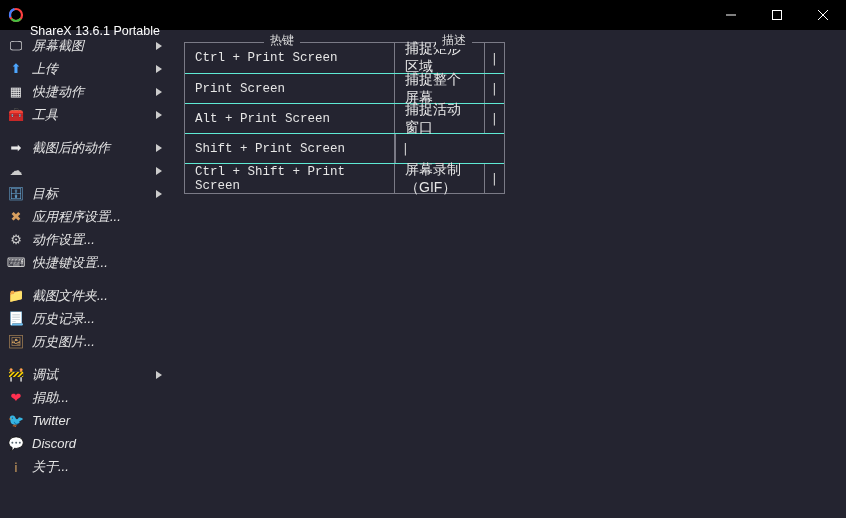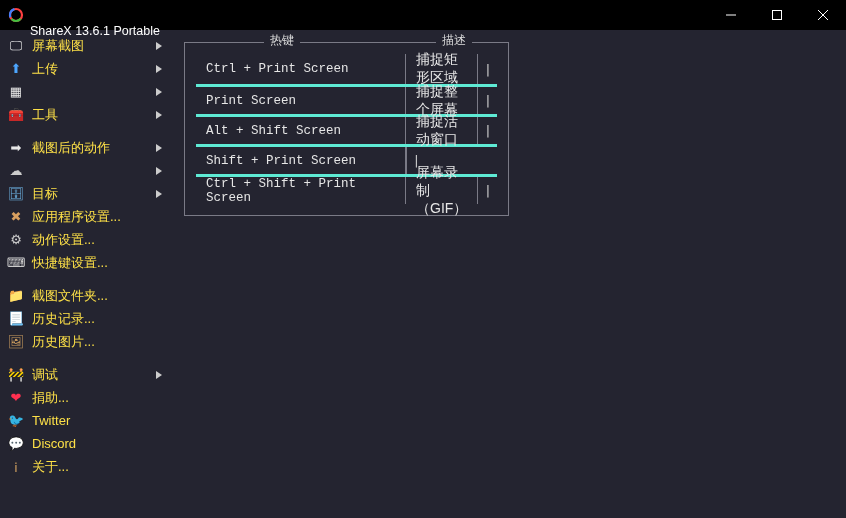--- a/index.html
+++ b/index.html
@@ -43,61 +43,61 @@
     padding: 0 6px 0 8px;
     cursor: default;
   }
   .menu-item.sep { margin-top: 10px; }
   .menu-item .mi-icon {
     width: 16px; height: 16px;
     margin-right: 8px;
     display: inline-flex; align-items: center; justify-content: center;
     font-size: 13px;
   }
-  .menu-item .mi-label { flex: 1; color: #fde047; white-space: nowrap; }
+  .menu-item .mi-label { flex: 1; color: #e5e5e5; white-space: nowrap; font-style: italic; }
   .menu-item .arrow {
     margin-left: auto;
     color: #bbb;
   }
   .menu-item .arrow svg { width: 6px; height: 8px; display:block; }
   .main {
     flex: 1;
     padding-top: 12px;
     padding-left: 16px;
   }
   .hotkey-box {
     position: relative;
     width: 321px;
   }
   fieldset.hk {
     border: 1px solid #7a7a86;
     border-top: 1px solid #7a7a86;
     margin: 0;
-    padding: 11px;
+    padding: 0;
   }
   .hk-headers {
     position: absolute;
     top: -10px;
     width: 100%;
     display: flex;
     pointer-events: none;
   }
   .hk-headers span {
     background: #242430;
     padding: 0 6px;
     font-size: 12px;
     color: #ddd;
   }
   .hk-headers .h1 { position: absolute; left: 80px; }
   .hk-headers .h2 { position: absolute; left: 252px; }
   .hk-row {
     display: flex;
     align-items: stretch;
     height: 30px;
-    border-top: 3px solid #5eead4;
+    border-top: 1px solid #5eead4;
   }
   .hk-row:first-child { border-top: none; }
   .hk-key {
     width: 210px;
     padding: 0 10px;
     display: flex; align-items: center;
     font-family: Consolas, "Courier New", monospace;
     font-size: 12.5px;
     color: #e6e6e6;
     border-right: 1px solid #7a7a86;
@@ -163,20 +163,21 @@
         <span class="mi-icon" style="color: rgb(77, 166, 255);">⬆</span>
         <span class="mi-label">上传</span>
         <span class="arrow">
           <svg viewBox="0 0 6 8">
             <path d="M0 0 L6 4 L0 8 Z" fill="#ccc"></path>
           </svg>
         </span>
       </div>
       <div class="menu-item">
         <span class="mi-icon">▦</span>
+        <span class="mi-label">快捷动作</span>
         <span class="arrow">
           <svg viewBox="0 0 6 8">
             <path d="M0 0 L6 4 L0 8 Z" fill="#ccc"></path>
           </svg>
         </span>
       </div>
       <div class="menu-item">
         <span class="mi-icon" style="color: rgb(192, 64, 48);">🧰</span>
         <span class="mi-label">工具</span>
         <span class="arrow">
@@ -272,21 +273,21 @@
             <div class="hk-key">Ctrl + Print Screen</div>
             <div class="hk-desc">捕捉矩形区域</div>
             <div class="hk-edit">|</div>
           </div>
           <div class="hk-row">
             <div class="hk-key">Print Screen</div>
             <div class="hk-desc">捕捉整个屏幕</div>
             <div class="hk-edit">|</div>
           </div>
           <div class="hk-row">
-            <div class="hk-key">Alt + Shift Screen</div>
+            <div class="hk-key">Alt + Print Screen</div>
             <div class="hk-desc">捕捉活动窗口</div>
             <div class="hk-edit">|</div>
           </div>
           <div class="hk-row">
             <div class="hk-key">Shift + Print Screen</div>
             <div class="hk-edit">|</div>
           </div>
           <div class="hk-row">
             <div class="hk-key">Ctrl + Shift + Print Screen</div>
             <div class="hk-desc">屏幕录制（GIF）</div>

